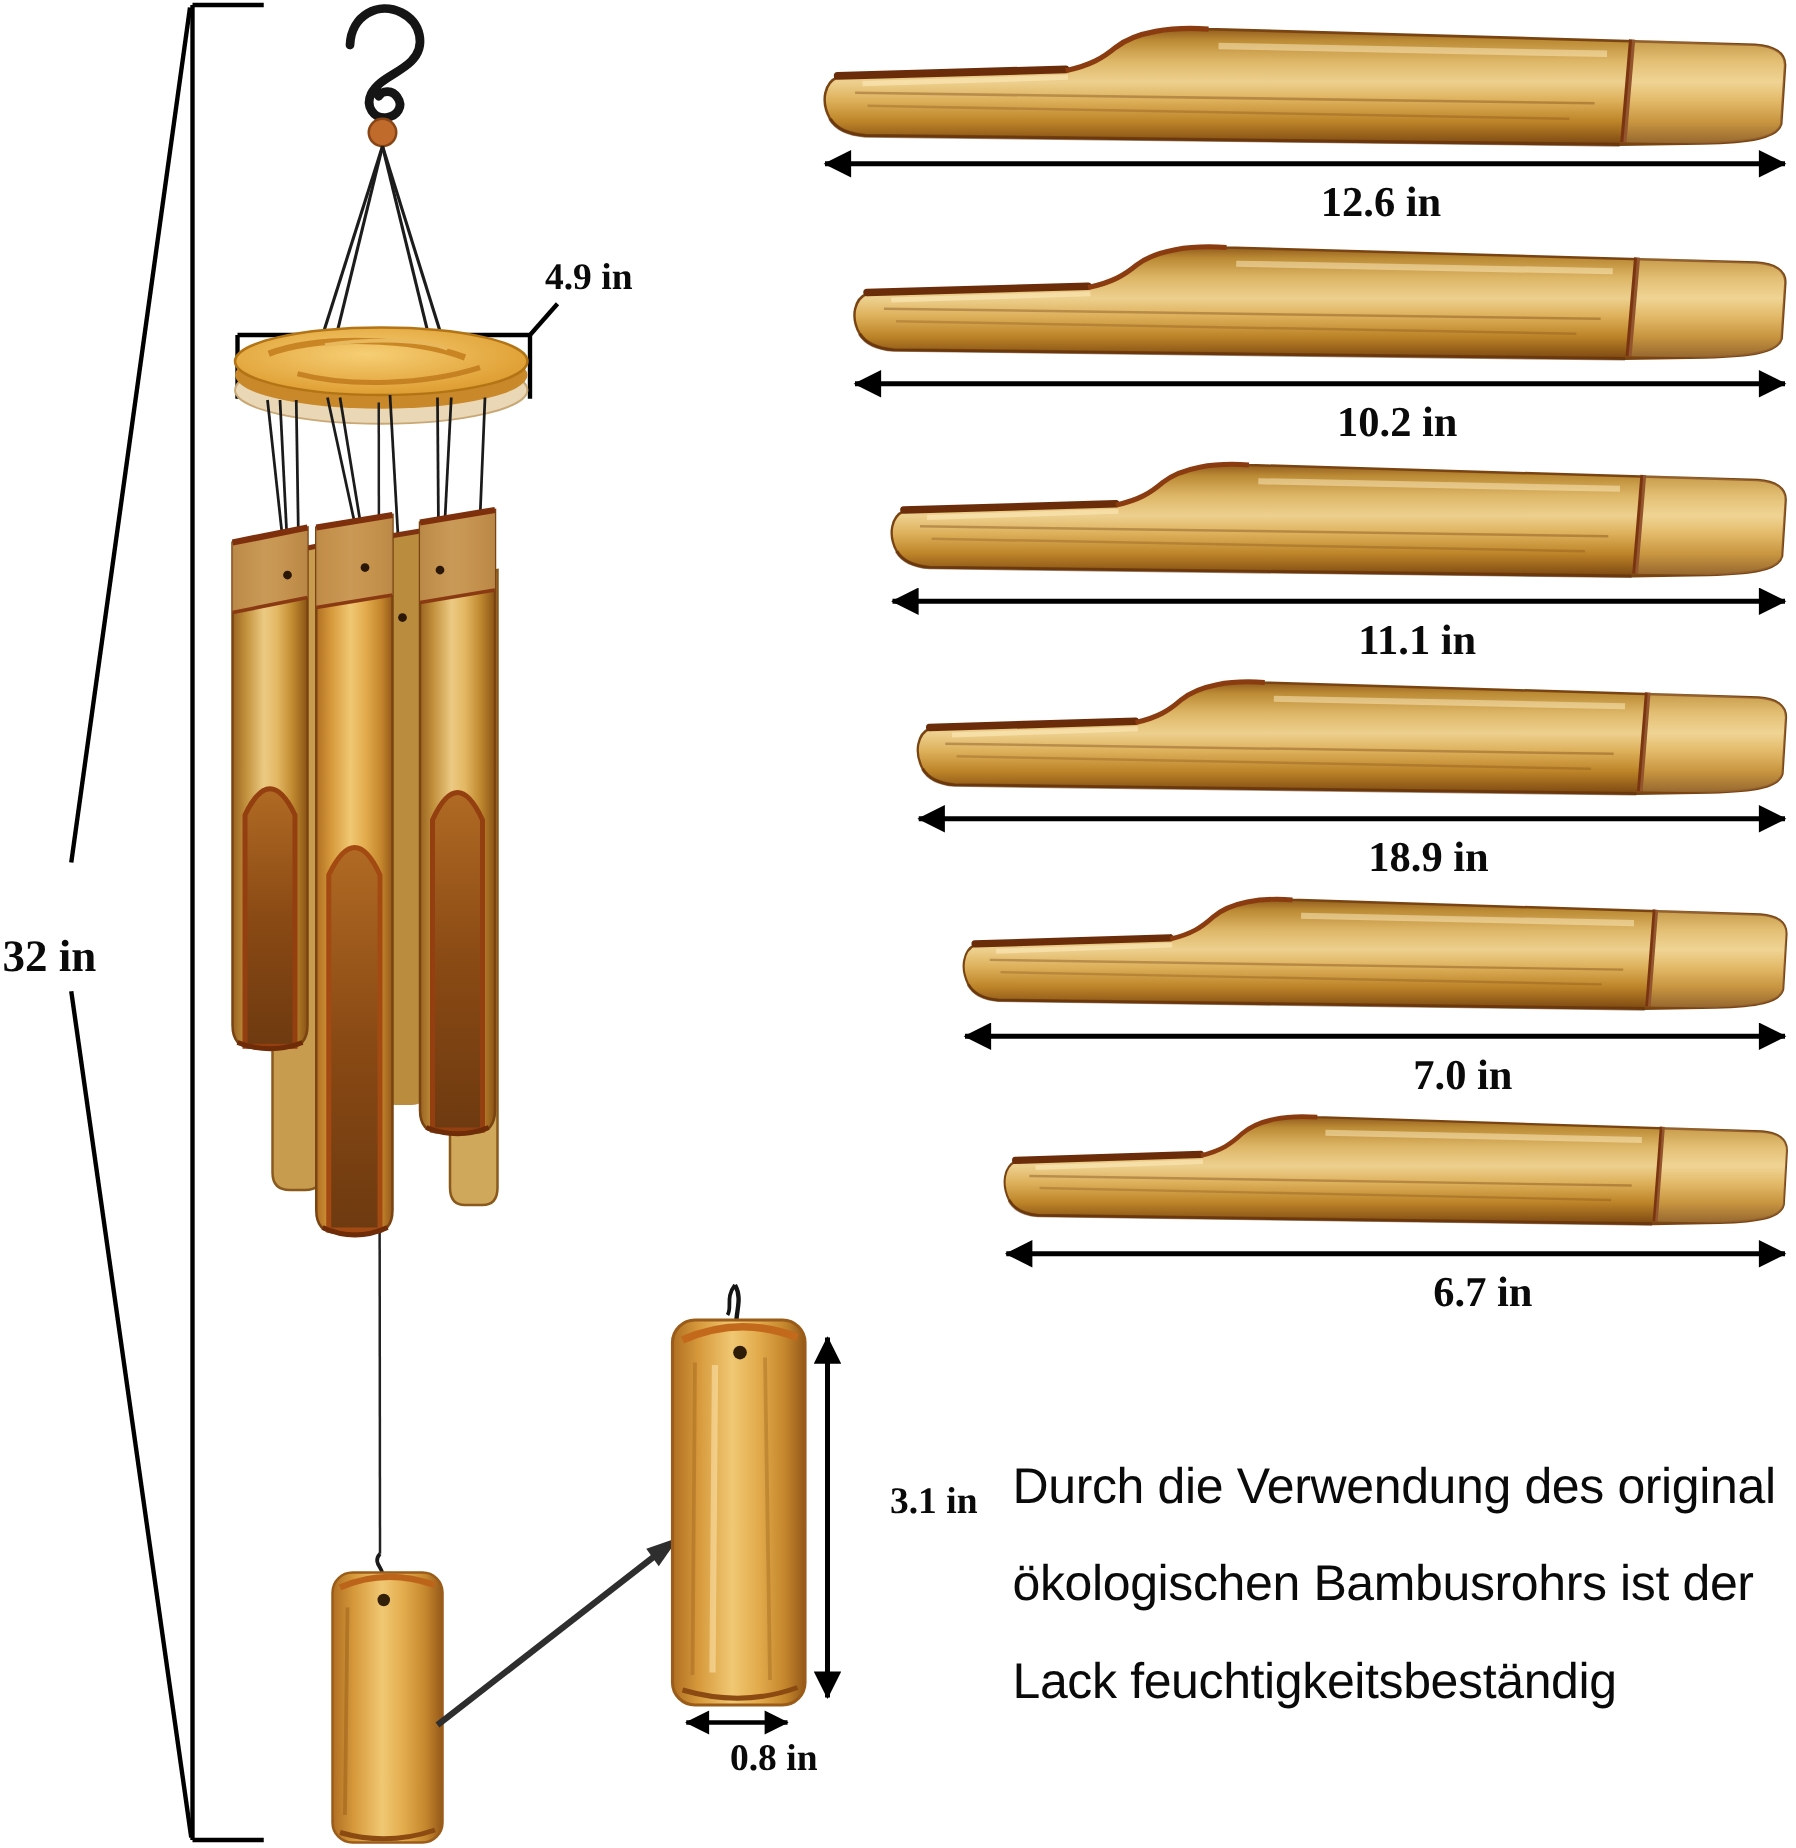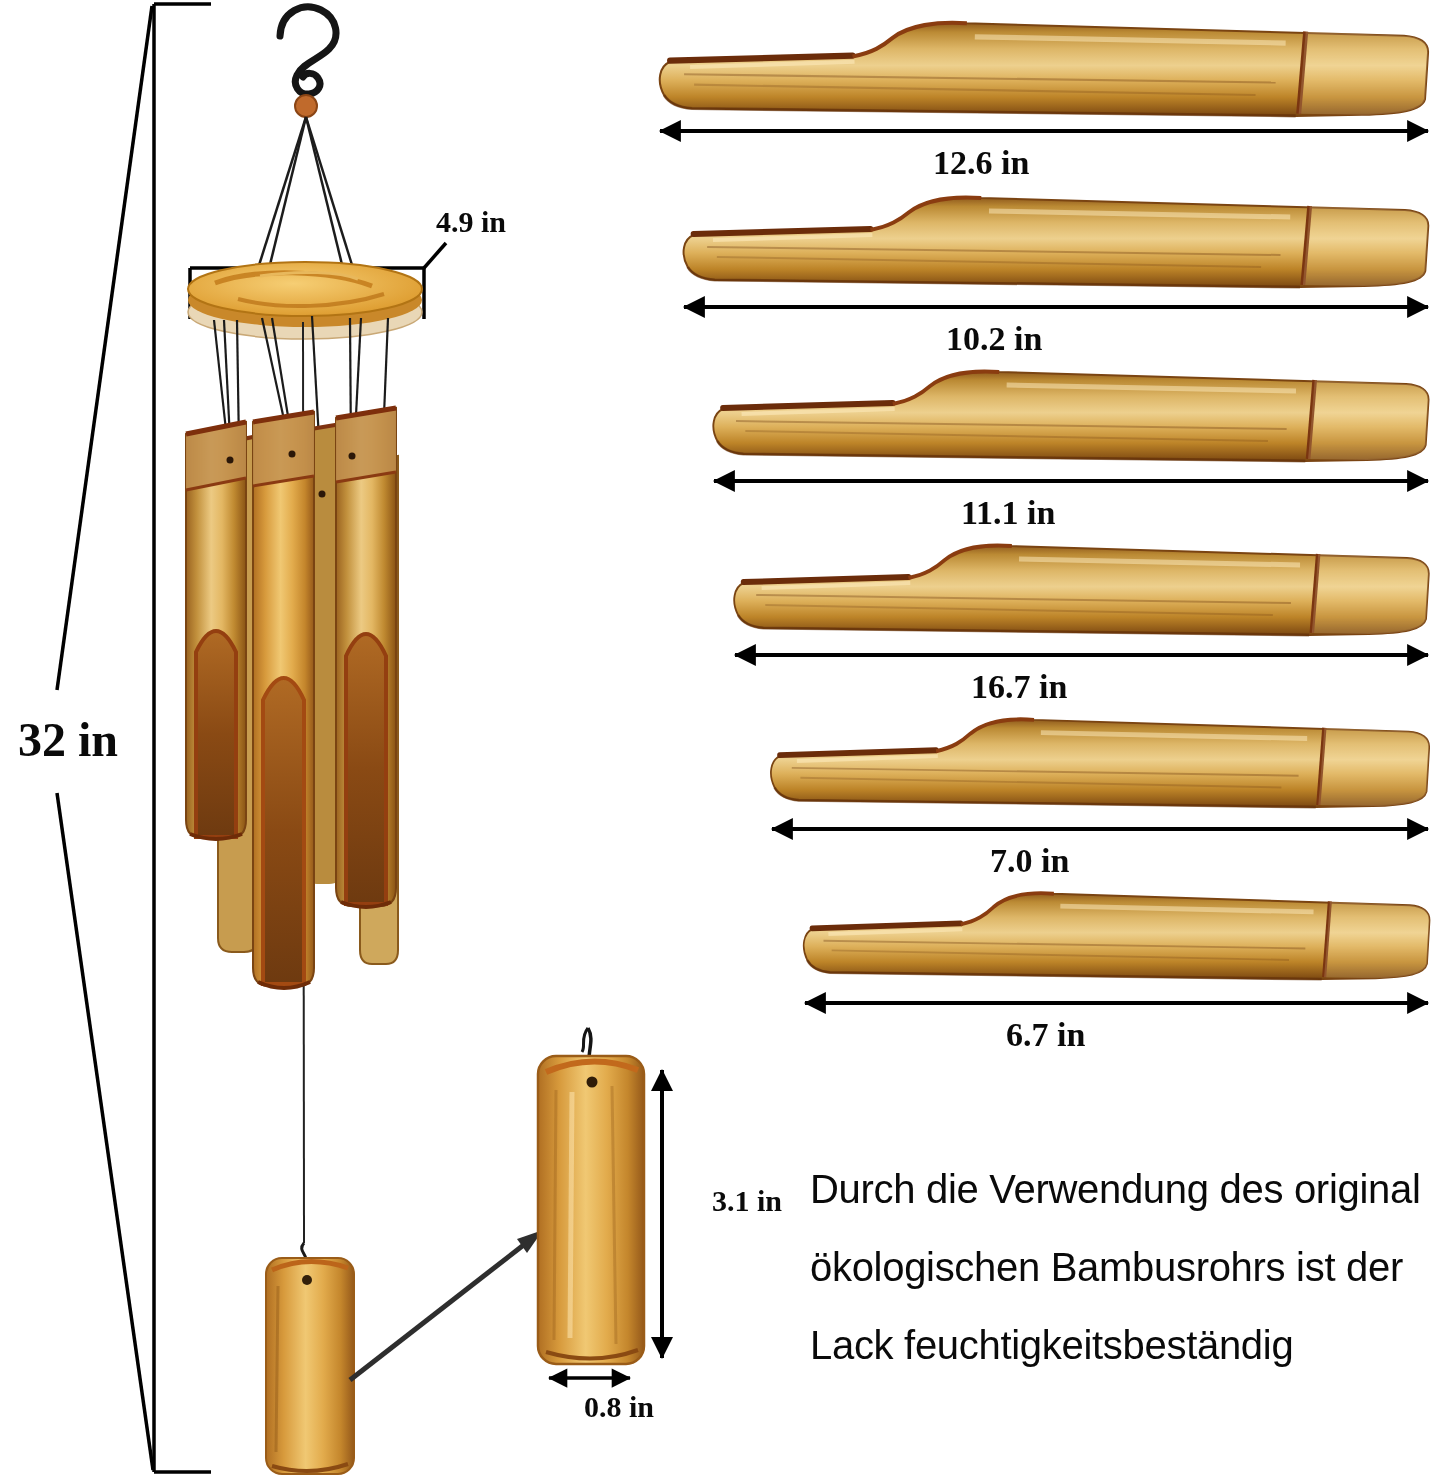--- a/index.html
+++ b/index.html
@@ -1,23 +1,23 @@
 <!DOCTYPE html>
 <html><head>
 <meta charset="utf-8">
 <style>
   html,body{margin:0;padding:0;background:#ffffff;}
   #stage{position:relative;width:1437px;height:1478px;background:#ffffff;overflow:hidden;
          font-family:"Liberation Serif", serif;}
   #art{position:absolute;left:0;top:0;}
   .dim{position:absolute;color:#0a0a0a;font-family:"Liberation Serif", serif;
        font-weight:700;white-space:nowrap;}
-  .tl{font-size:34px;width:220px;text-align:left;}
+  .tl{font-size:34px;width:220px;text-align:right;}
   .md{font-size:30px;width:110px;text-align:right;}
-  .big{font-size:48px;width:116px;text-align:right;}
+  .big{font-size:36px;width:116px;text-align:left;margin-top:32px;}
   #german{position:absolute;left:810px;top:1150px;width:630px;
           font-family:"Liberation Sans", sans-serif;font-size:40px;line-height:78px;
           color:#0a0a0a;letter-spacing:-0.3px;}
 </style>
 </head>
 <body>
 
 <div id="stage">
 
 <svg id="art" width="1437" height="1478" viewBox="0 0 1437 1478">
@@ -224,21 +224,21 @@
   </g>
 </svg>
 
 <div class="dim big" style="left:2px;top:712px;">32 in</div>
 
 <div class="dim md" style="left:396px;top:205px;">4.9 in</div>
 
 <div class="dim tl" style="left:933px;top:144px;">12.6 in</div>
 <div class="dim tl" style="left:946px;top:320px;">10.2 in</div>
 <div class="dim tl" style="left:961px;top:494px;">11.1 in</div>
-<div class="dim tl" style="left:971px;top:668px;">16.7 in</div>
+<div class="dim tl" style="left:971px;top:668px;">18.9 in</div>
 <div class="dim tl" style="left:990px;top:842px;">7.0 in</div>
 <div class="dim tl" style="left:1006px;top:1016px;">6.7 in</div>
 
 <div class="dim md" style="left:672px;top:1184px;">3.1 in</div>
 <div class="dim md" style="left:544px;top:1390px;">0.8 in</div>
 
 <div id="german">
   <div>Durch die Verwendung des original</div>
   <div>ökologischen Bambusrohrs ist der</div>
   <div>Lack feuchtigkeitsbeständig</div>

